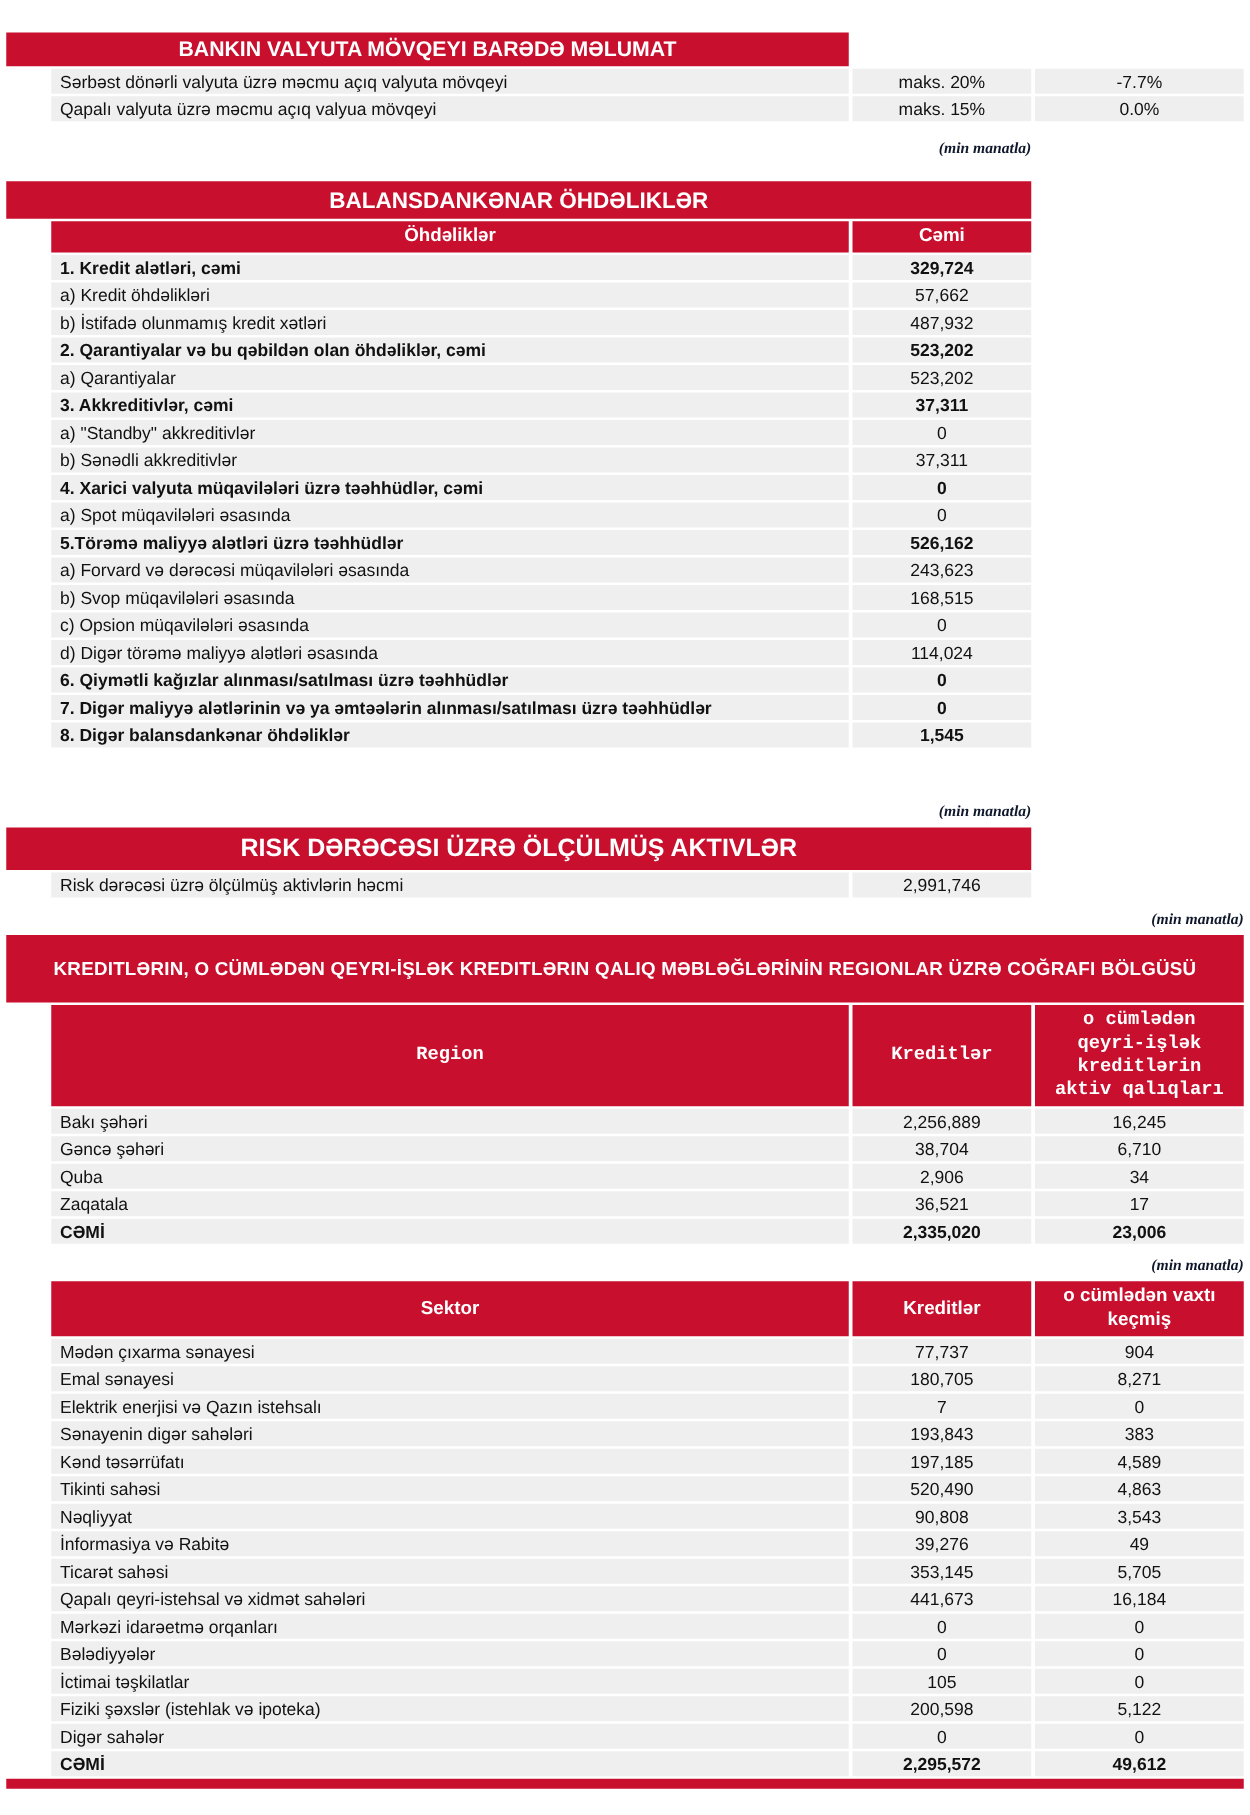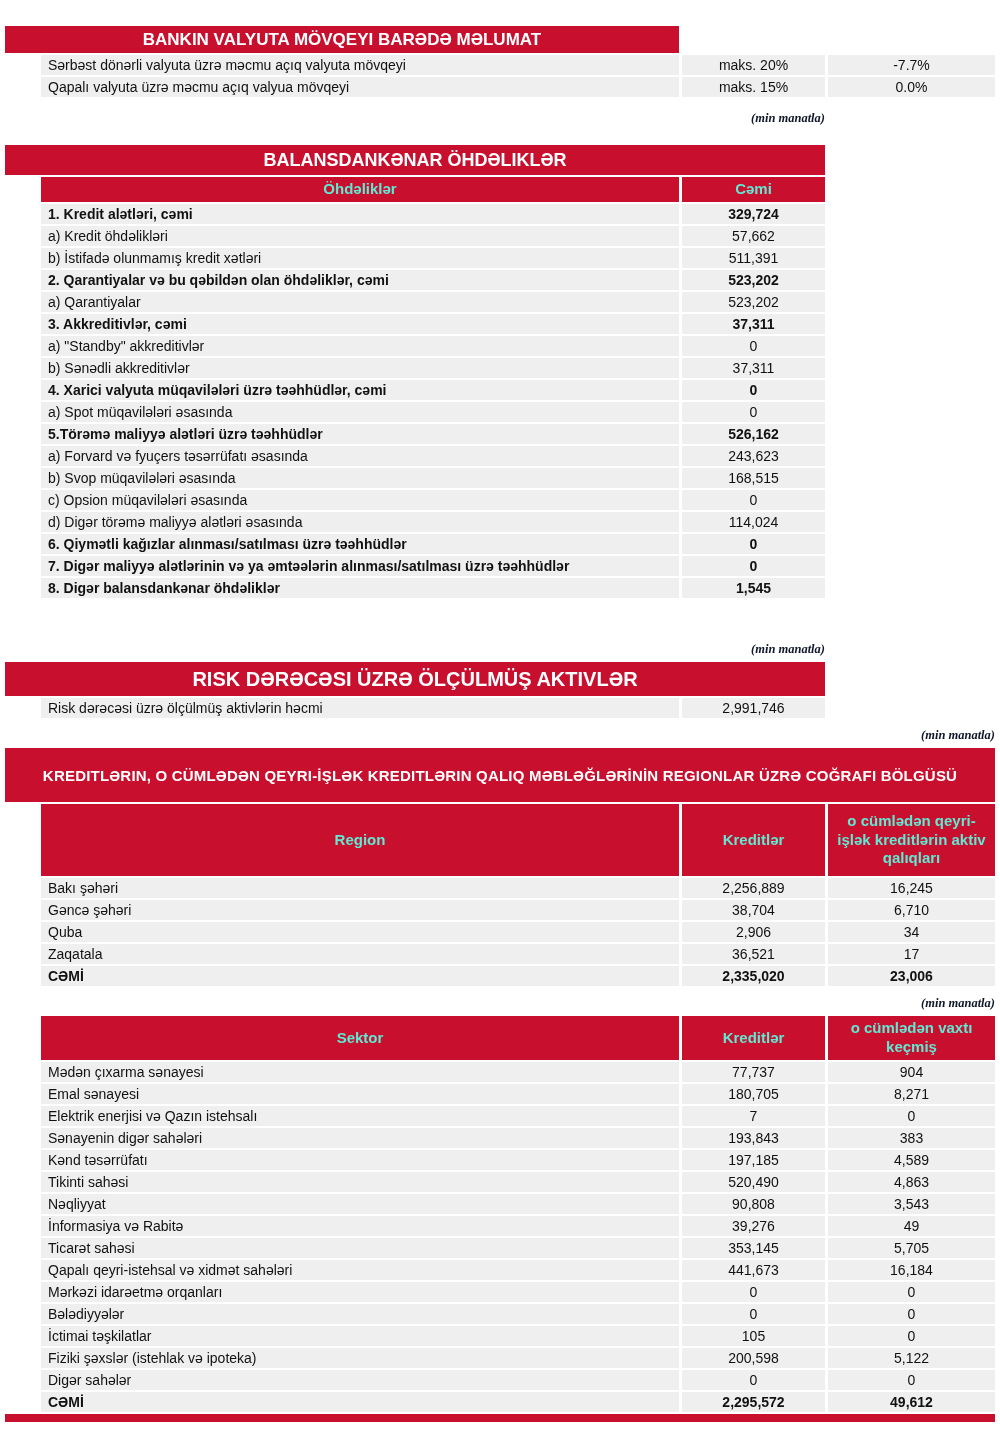--- a/index.html
+++ b/index.html
@@ -46,31 +46,31 @@
   .cell.num { justify-content: center; padding: 1px 4px; }
 
   .colA { flex: 1 1 auto; margin-left: 36px; }
   .colB { width: 143px; flex: 0 0 143px; }
   .colC { width: 167px; flex: 0 0 167px; }
 
   .row.bold .cell { font-weight: bold; }
 
   .header-cell {
     background: var(--accent);
-    color: #5eead4;
+    color: #ffffff;
     font-weight: bold;
     justify-content: center;
     text-align: center;
     font-size: 15px;
     line-height: 1.25;
     padding: 3px 8px;
   }
   .h-short .cell { min-height: 25px; }
   .h-mid   .cell { min-height: 44px; }
-  .h-tall  .cell { min-height: 72px; }
+  .h-tall  .cell { min-height: 72px; font-family: Liberation Mono, monospace; }
 
   .note {
     font-family: "Liberation Serif", "DejaVu Serif", serif;
     font-style: italic;
     font-weight: bold;
     font-size: 12.5px;
     text-align: right;
     margin: 14px 2px 5px 0;
     color: #0f172a;
   }
@@ -124,21 +124,21 @@
           <div class="cell num colB">329,724</div>
         </div>
 
         <div class="row">
           <div class="cell label colA">a) Kredit öhdəlikləri</div>
           <div class="cell num colB">57,662</div>
         </div>
 
         <div class="row">
           <div class="cell label colA">b) İstifadə olunmamış kredit xətləri</div>
-          <div class="cell num colB">511,391</div>
+          <div class="cell num colB">487,932</div>
         </div>
 
         <div class="row bold">
           <div class="cell label colA">2. Qarantiyalar və bu qəbildən olan öhdəliklər, cəmi</div>
           <div class="cell num colB">523,202</div>
         </div>
 
         <div class="row">
           <div class="cell label colA">a) Qarantiyalar</div>
           <div class="cell num colB">523,202</div>
@@ -168,21 +168,21 @@
           <div class="cell label colA">a) Spot müqavilələri əsasında</div>
           <div class="cell num colB">0</div>
         </div>
 
         <div class="row bold">
           <div class="cell label colA">5.Törəmə maliyyə alətləri üzrə təəhhüdlər</div>
           <div class="cell num colB">526,162</div>
         </div>
 
         <div class="row">
-          <div class="cell label colA">a) Forvard və fyuçers təsərrüfatı əsasında</div>
+          <div class="cell label colA">a) Forvard və dərəcəsi müqavilələri əsasında</div>
           <div class="cell num colB">243,623</div>
         </div>
 
         <div class="row">
           <div class="cell label colA">b) Svop müqavilələri əsasında</div>
           <div class="cell num colB">168,515</div>
         </div>
 
         <div class="row">
           <div class="cell label colA">c) Opsion müqavilələri əsasında</div>

